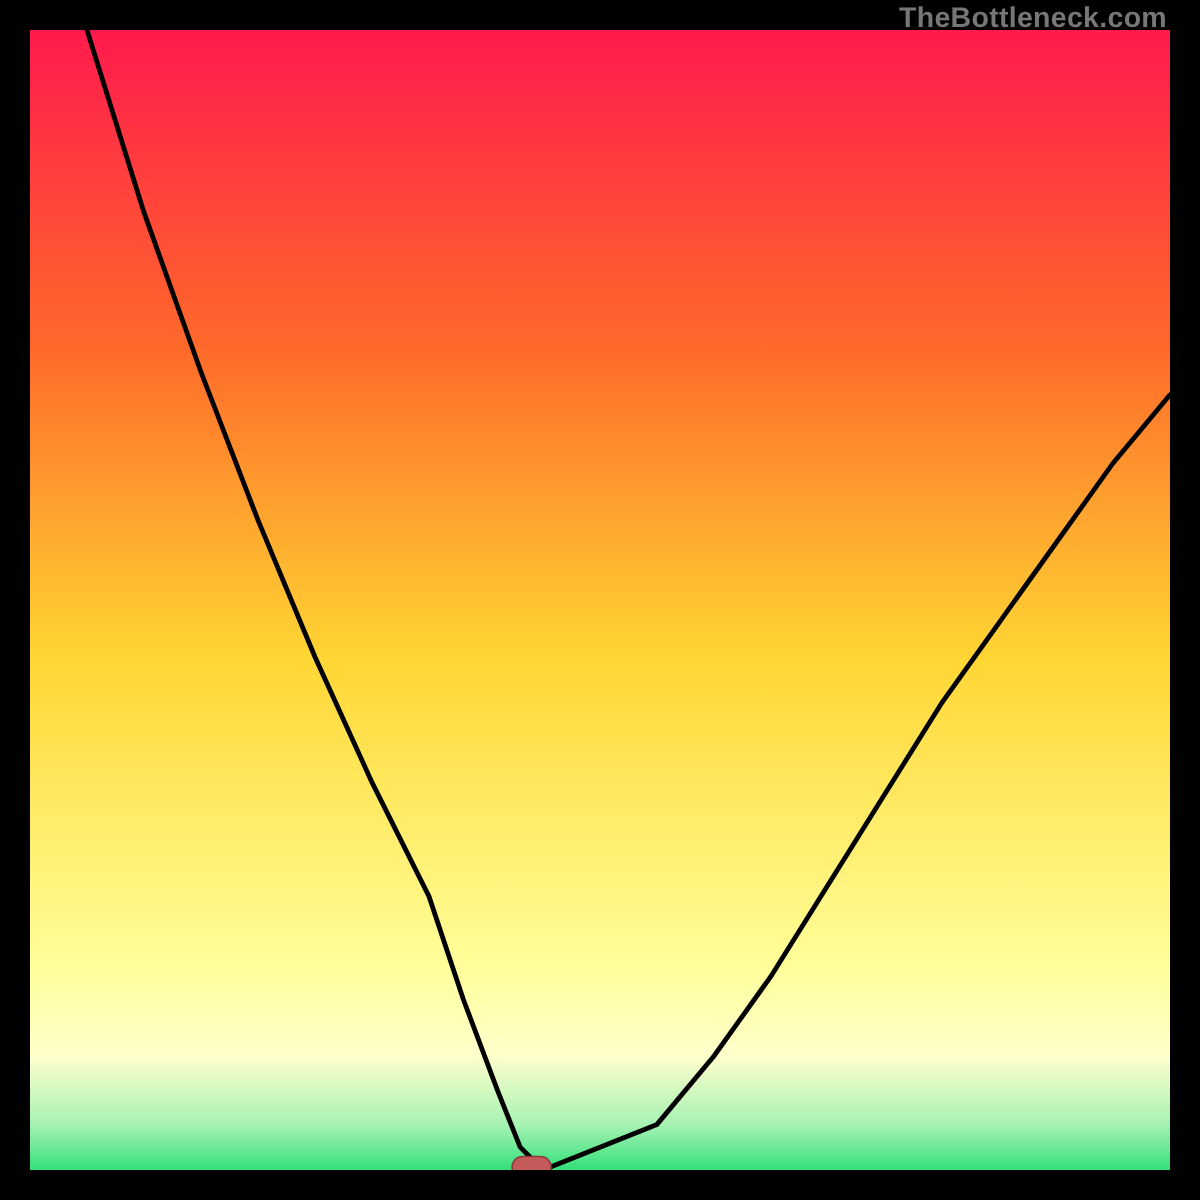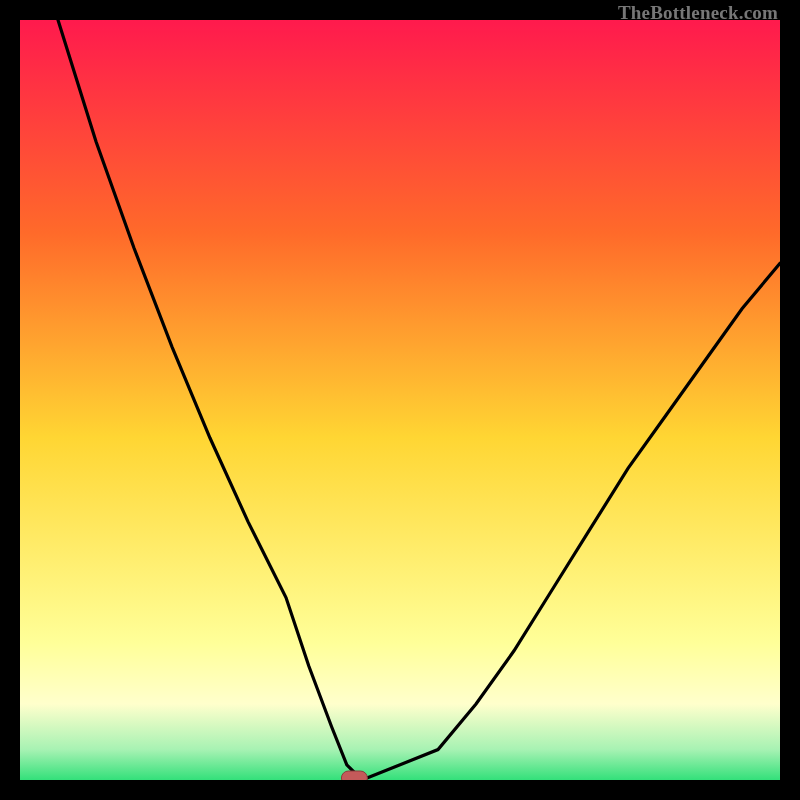--- a/index.html
+++ b/index.html
@@ -20,21 +20,21 @@
     left: 20px;
     top: 20px;
     width: 760px;
     height: 760px;
   }
   .watermark {
     position: absolute;
     top: 2px;
     right: 22px;
     color: #777;
-    font-family: Liberation Serif, serif;
+    font-family: Liberation Sans, sans-serif;
     font-size: 19px;
     font-weight: 600;
     letter-spacing: 0.2px;
   }
   svg {
     display: block;
   }
 </style>
 </head>
 <body>

